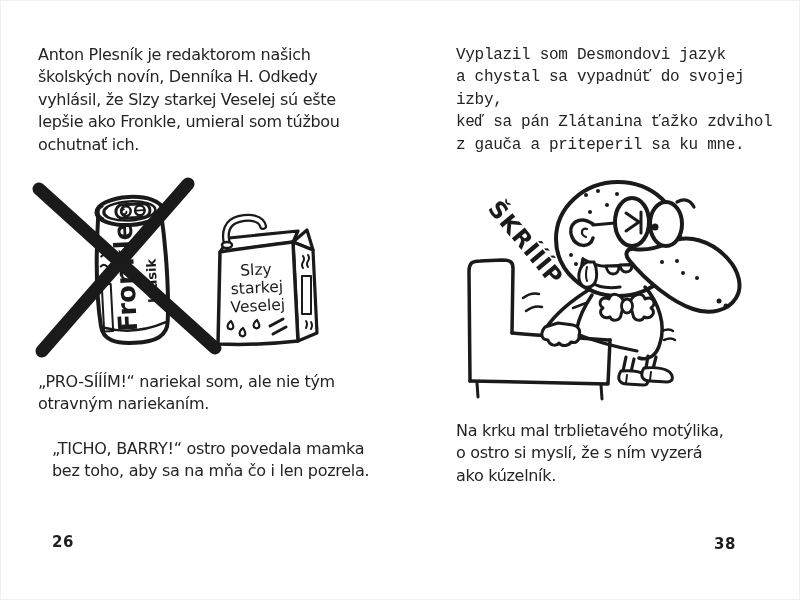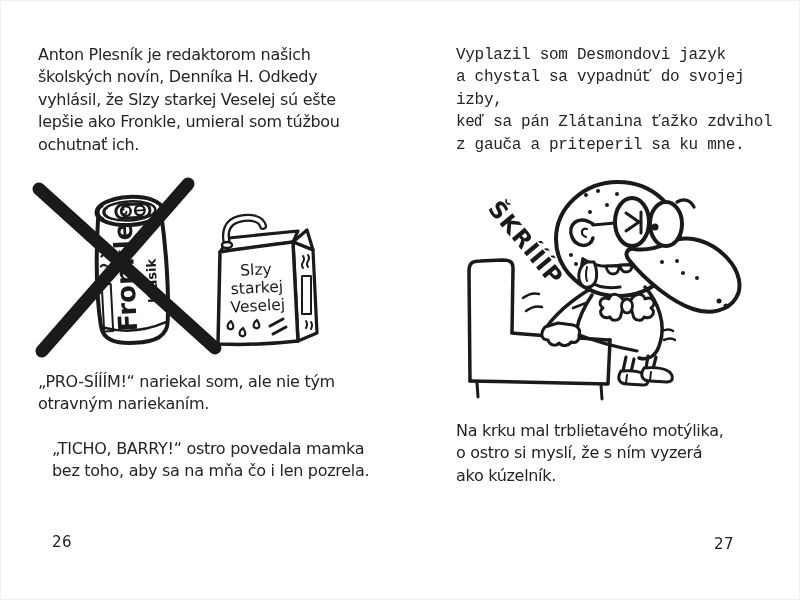--- a/index.html
+++ b/index.html
@@ -11,21 +11,21 @@
   .para{
     position:absolute;margin:0;white-space:pre-line;
     font-size:16px;line-height:22.4px;letter-spacing:-0.3px;color:#242424;
   }
   .p-left-top{left:38px;top:44px;}
   .p-left-mid{left:38px;top:371px;}
   .p-left-bot{left:52px;top:438px;}
   .p-right-top{left:456px;top:44px;font-family:Liberation Mono, monospace;}
   .p-right-bot{left:456px;top:420px;}
   .page-num{
-    position:absolute;font-size:15px;font-weight:normal;letter-spacing:0.5px;color:#1e1e1e;
+    position:absolute;font-size:15px;font-weight:bold;letter-spacing:0.5px;color:#1e1e1e;
   }
   .num-left{left:52px;top:533px;}
   .num-right{left:714px;top:535px;}
   .illus{position:absolute;}
   .illus-left{left:30px;top:175px;}
   .illus-right{left:440px;top:165px;}
   svg .ln{fill:none;stroke:#1a1a1a;stroke-linecap:round;stroke-linejoin:round;}
   svg .fillw{fill:#ffffff;stroke:#1a1a1a;stroke-linecap:round;stroke-linejoin:round;}
   svg text{fill:#1a1a1a;font-family:"DejaVu Sans",sans-serif;}
 </style>
@@ -180,15 +180,15 @@
           <path class="fillw" stroke-width="3" d="M 184,138 C 182,129 171,126 169,134 C 161,130 157,139 163,143 C 157,147 163,155 170,152 C 172,157 180,156 181,150 Z"></path>
           <path class="fillw" stroke-width="3" d="M 190,138 C 192,129 203,126 205,134 C 213,130 217,139 211,143 C 217,147 211,155 204,152 C 202,157 194,156 193,150 Z"></path>
           <ellipse class="fillw" stroke-width="2.8" cx="187" cy="141" rx="5.5" ry="7"></ellipse>
         </g>
       </g>
     </svg>
 
     <p class="para p-right-bot">Na krku mal trblietavého motýlika,
 o ostro si myslí, že s ním vyzerá
 ako kúzelník.</p>
-    <div class="page-num num-right">27</div>
+    <div class="page-num num-right">38</div>
   </section>
 </div>
 
 </body></html>

